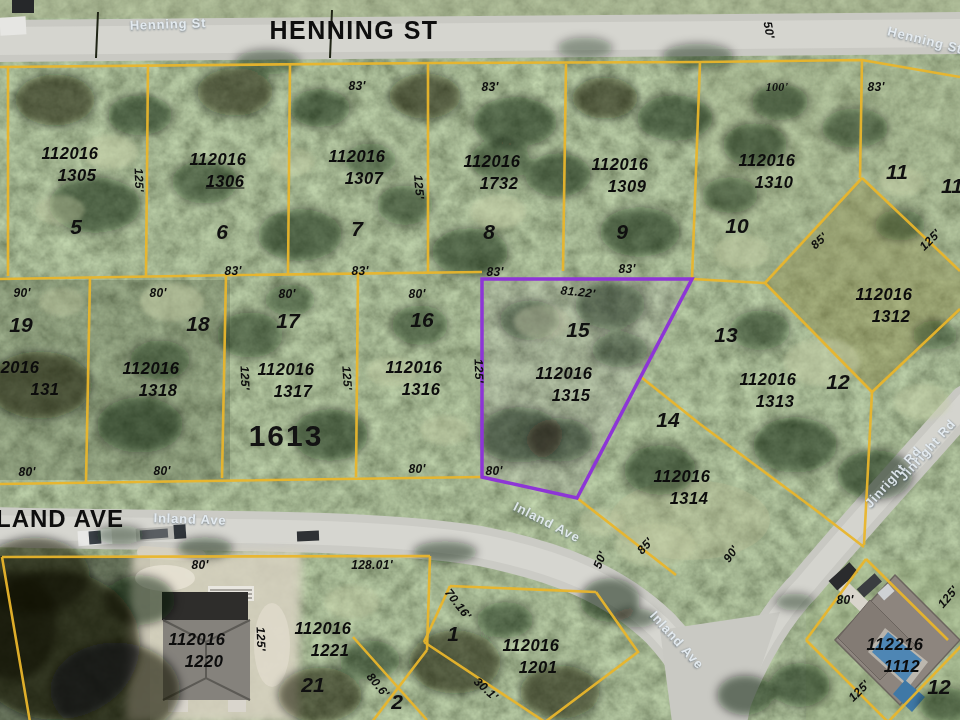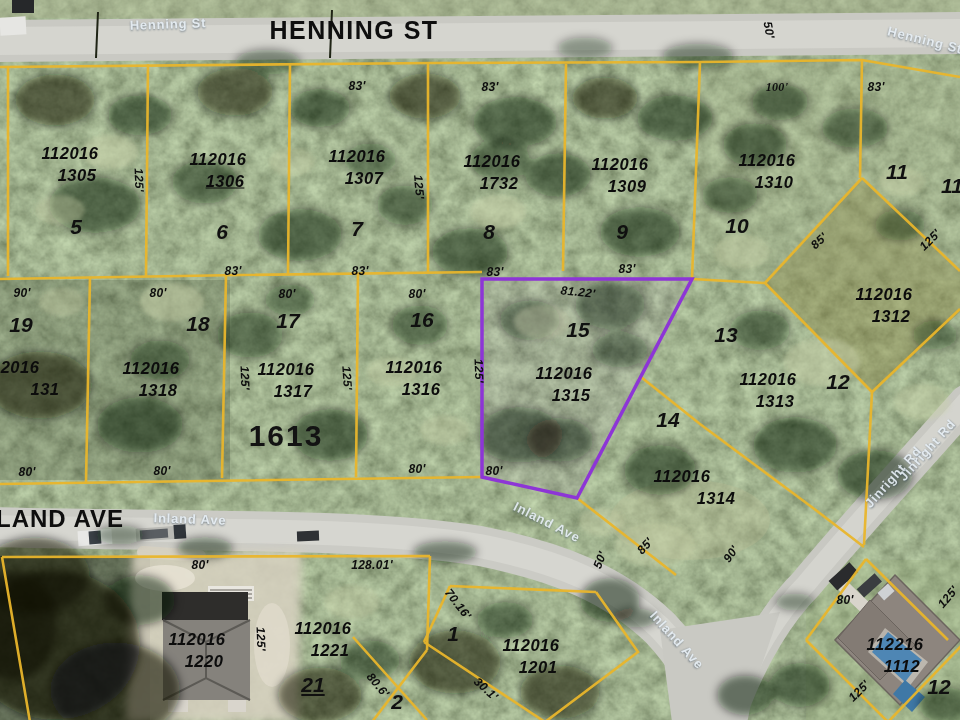--- a/index.html
+++ b/index.html
@@ -238,31 +238,31 @@
       <div class="lbl parcel-id" style="left: 414px; top: 367px; transform: translate(-50%, -50%);">112016</div>
       <div class="lbl parcel-id" style="left: 421px; top: 389px; transform: translate(-50%, -50%);">1316</div>
       <div class="lbl lot" style="left: 422px; top: 320px; transform: translate(-50%, -50%);">16</div>
       <div class="lbl parcel-id" style="left: 564px; top: 373px; transform: translate(-50%, -50%);">112016</div>
       <div class="lbl parcel-id" style="left: 571px; top: 395px; transform: translate(-50%, -50%);">1315</div>
       <div class="lbl lot" style="left: 578px; top: 330px; transform: translate(-50%, -50%);">15</div>
       <div class="lbl parcel-id" style="left: 768px; top: 379px; transform: translate(-50%, -50%);">112016</div>
       <div class="lbl parcel-id" style="left: 775px; top: 401px; transform: translate(-50%, -50%);">1313</div>
       <div class="lbl lot" style="left: 726px; top: 335px; transform: translate(-50%, -50%);">13</div>
       <div class="lbl parcel-id" style="left: 682px; top: 476px; transform: translate(-50%, -50%);">112016</div>
-      <div class="lbl parcel-id" style="left: 689px; top: 498px; transform: translate(-50%, -50%); margin-left: 27px;">1314</div>
+      <div class="lbl parcel-id" style="left: 689px; top: 498px; transform: translate(-50%, -50%);">1314</div>
       <div class="lbl lot" style="left: 668px; top: 420px; transform: translate(-50%, -50%);">14</div>
       <div class="lbl parcel-id" style="left: 884px; top: 294px; transform: translate(-50%, -50%);">112016</div>
       <div class="lbl parcel-id" style="left: 891px; top: 316px; transform: translate(-50%, -50%);">1312</div>
       <div class="lbl lot" style="left: 838px; top: 382px; transform: translate(-50%, -50%);">12</div>
       <div class="lbl parcel-id" style="left: 197px; top: 639px; transform: translate(-50%, -50%);">112016</div>
       <div class="lbl parcel-id" style="left: 204px; top: 661px; transform: translate(-50%, -50%);">1220</div>
       <div class="lbl lot" style="left: 204px; top: 740px; transform: translate(-50%, -50%);">20</div>
       <div class="lbl parcel-id" style="left: 323px; top: 628px; transform: translate(-50%, -50%);">112016</div>
       <div class="lbl parcel-id" style="left: 330px; top: 650px; transform: translate(-50%, -50%);">1221</div>
-      <div class="lbl lot" style="left: 313px; top: 685px; transform: translate(-50%, -50%); text-decoration: underline;">21</div>
+      <div class="lbl lot" style="left: 313px; top: 685px; transform: translate(-50%, -50%);">21</div>
       <div class="lbl parcel-id" style="left: 531px; top: 645px; transform: translate(-50%, -50%);">112016</div>
       <div class="lbl parcel-id" style="left: 538px; top: 667px; transform: translate(-50%, -50%);">1201</div>
       <div class="lbl lot" style="left: 453px; top: 634px; transform: translate(-50%, -50%);">1</div>
       <div class="lbl parcel-id" style="left: 895px; top: 644px; transform: translate(-50%, -50%);">112216</div>
       <div class="lbl parcel-id" style="left: 902px; top: 666px; transform: translate(-50%, -50%);">1112</div>
       <div class="lbl lot" style="left: 939px; top: 687px; transform: translate(-50%, -50%);">12</div>
       <div class="lbl lot" style="left: 897px; top: 172px; transform: translate(-50%, -50%);">11</div>
       <div class="lbl lot" style="left: 952px; top: 186px; transform: translate(-50%, -50%);">11</div>
       <div class="lbl lot" style="left: 397px; top: 702px; transform: translate(-50%, -50%);">2</div>
       <div class="lbl dim" style="left: 357px; top: 86px; transform: translate(-50%, -50%);">83'</div>

